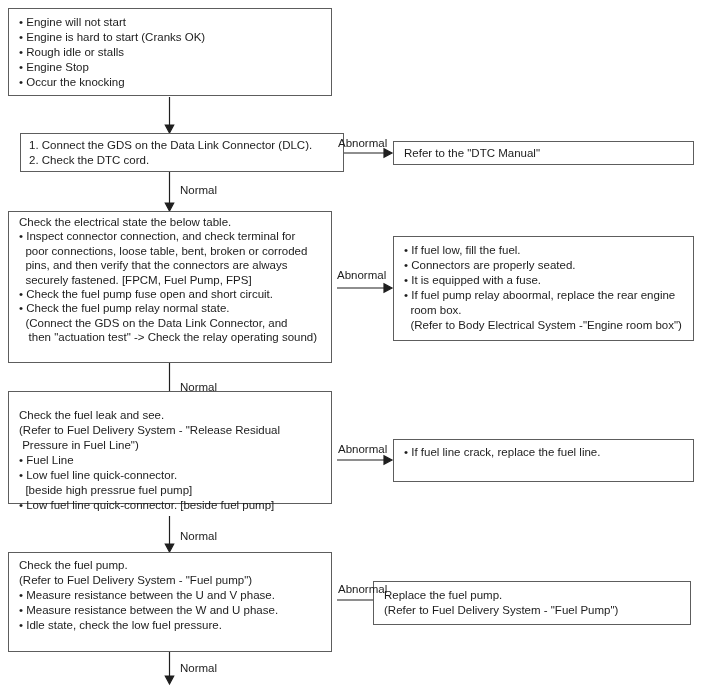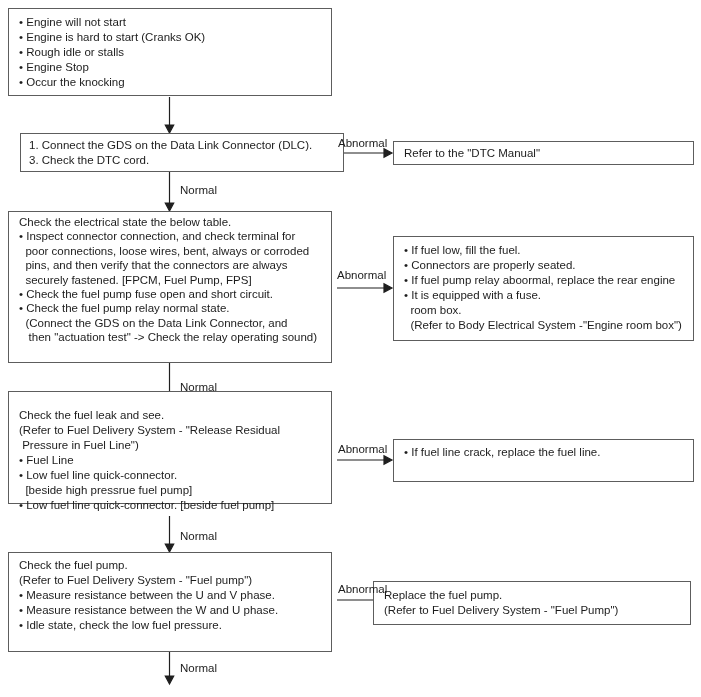--- a/index.html
+++ b/index.html
@@ -71,27 +71,27 @@
   <div class="box" id="b1">
       <div class="line">• Engine will not start</div>
       <div class="line">• Engine is hard to start (Cranks OK)</div>
       <div class="line">• Rough idle or stalls</div>
       <div class="line">• Engine Stop</div>
       <div class="line">• Occur the knocking</div>
     </div>
 
   <div class="box" id="b2">
       <div class="line">1. Connect the GDS on the Data Link Connector (DLC).</div>
-      <div class="line">3. Check the DTC cord.</div>
+      <div class="line">2. Check the DTC cord.</div>
     </div>
 
   <div class="box tight" id="b3">
       <div class="line">Check the electrical state the below table.</div>
       <div class="line">• Inspect connector connection, and check terminal for</div>
-      <div class="line">  poor connections, loose wires, bent, always or corroded</div>
+      <div class="line">  poor connections, loose table, bent, broken or corroded</div>
       <div class="line">  pins, and then verify that the connectors are always</div>
       <div class="line">  securely fastened. [FPCM, Fuel Pump, FPS]</div>
       <div class="line">• Check the fuel pump fuse open and short circuit.</div>
       <div class="line">• Check the fuel pump relay normal state.</div>
       <div class="line">  (Connect the GDS on the Data Link Connector, and</div>
       <div class="line">   then "actuation test" -&gt; Check the relay operating sound)</div>
     </div>
 
   <div class="box" id="b4">
       <div class="line">Check the fuel leak and see.</div>
@@ -111,22 +111,22 @@
       <div class="line">• Idle state, check the low fuel pressure.</div>
     </div>
 
   <div class="box" id="r1">
       <div class="line">Refer to the "DTC Manual"</div>
     </div>
 
   <div class="box" id="r2">
       <div class="line">• If fuel low, fill the fuel.</div>
       <div class="line">• Connectors are properly seated.</div>
+      <div class="line">• It is equipped with a fuse.</div>
       <div class="line">• If fuel pump relay aboormal, replace the rear engine</div>
-      <div class="line">• It is equipped with a fuse.</div>
       <div class="line">  room box.</div>
       <div class="line">  (Refer to Body Electrical System -"Engine room box")</div>
     </div>
 
   <div class="box" id="r3">
       <div class="line">• If fuel line crack, replace the fuel line.</div>
     </div>
 
   <div class="box" id="r4">
       <div class="line">Replace the fuel pump.</div>

